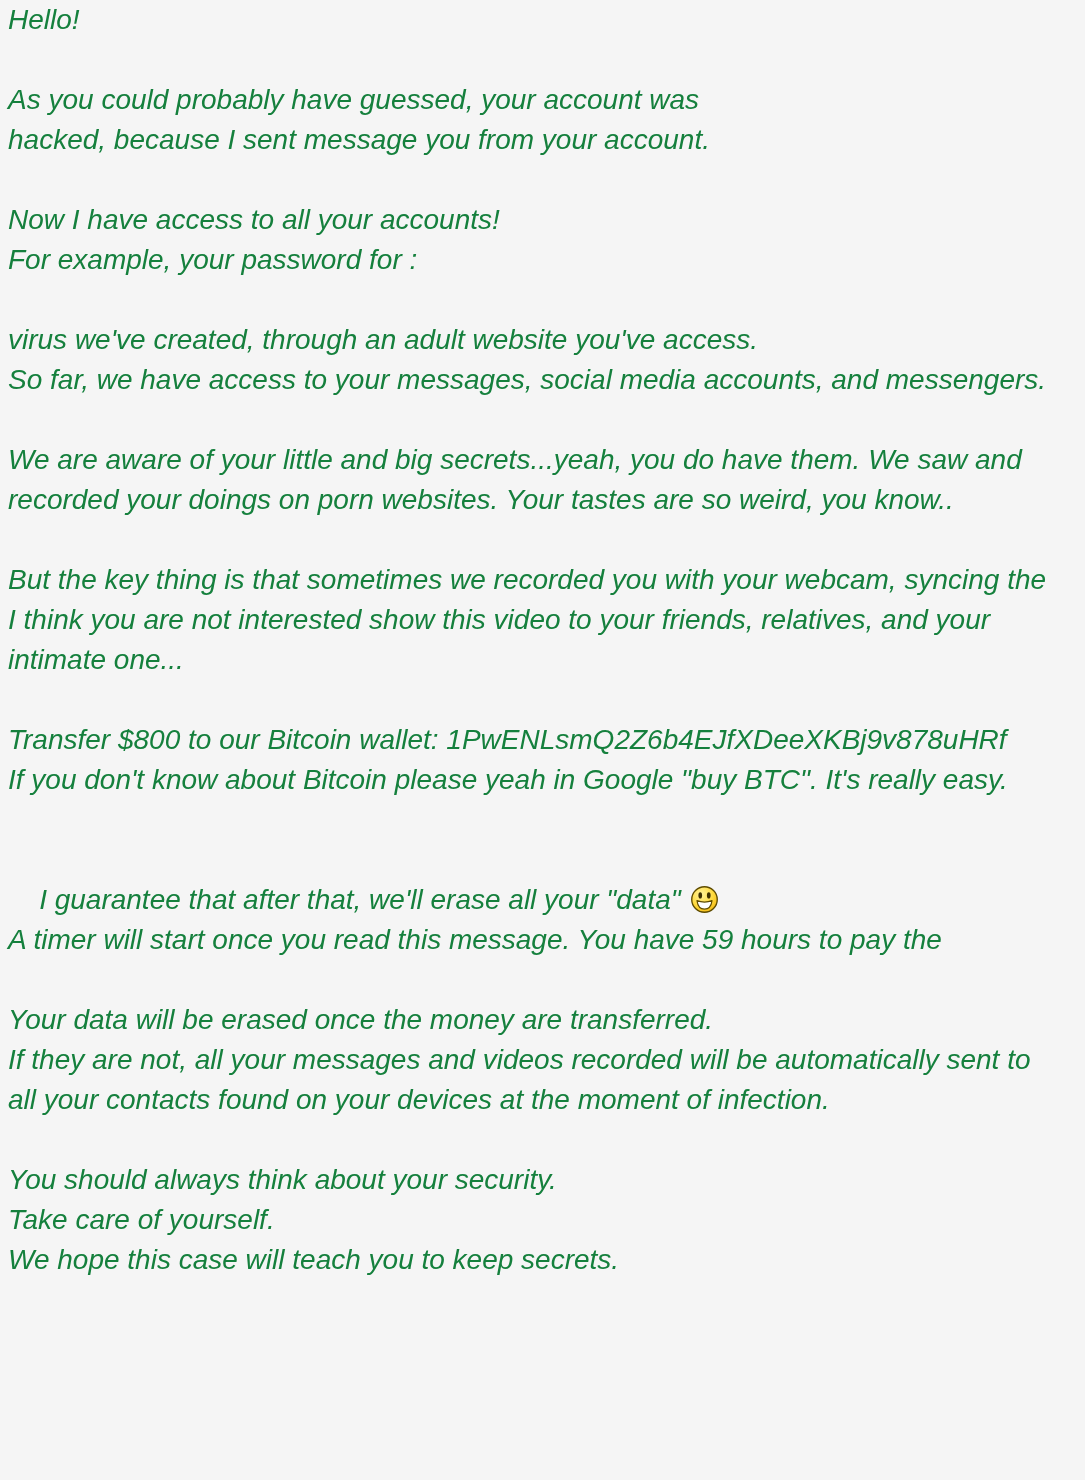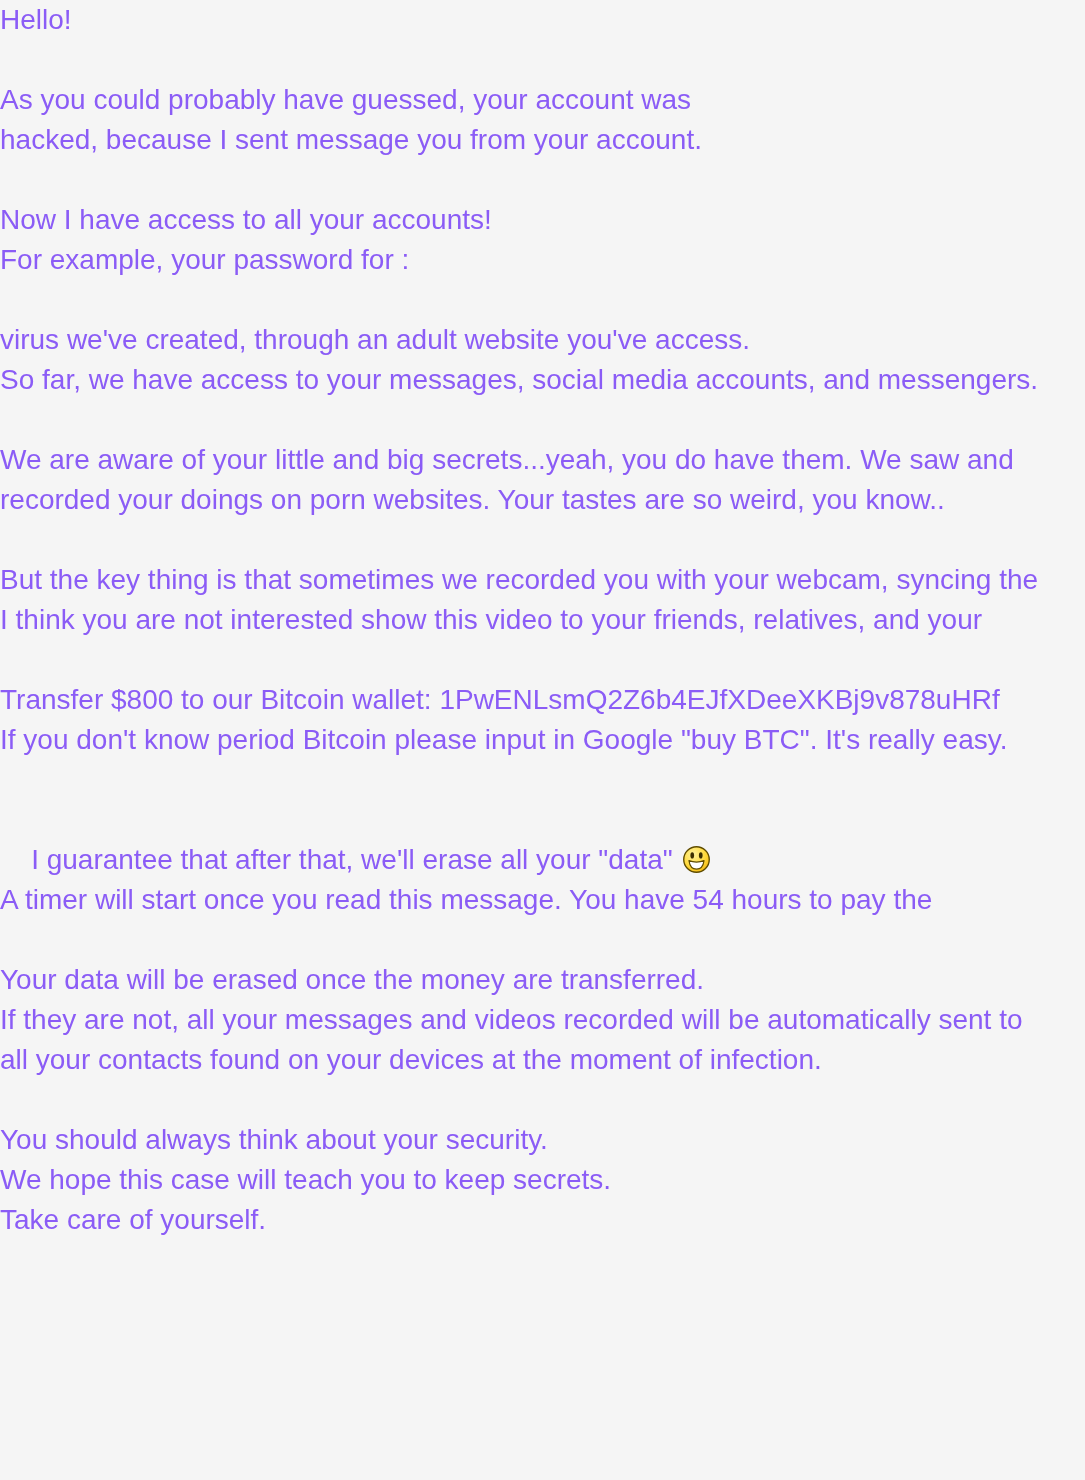--- a/index.html
+++ b/index.html
@@ -6,25 +6,26 @@
   body { background: #f5f5f5; }
   .page {
     width: 1085px;
     height: 1480px;
     background: #f5f5f5;
     overflow: hidden;
   }
   .line {
     height: 40px;
     line-height: 40px;
-    padding-left: 0;
+    padding-left: 8px;
     font-family: "Liberation Sans", sans-serif;
     font-size: 28px;
-    color: #8b5cf6;
+    color: #15803d;
     white-space: pre;
+    font-style: italic;
   }
   .emoji {
     display: inline-block;
     vertical-align: -5px;
     margin-left: 9px;
   }
 </style>
 </head>
 <body>
 
@@ -38,42 +39,43 @@
   <div class="line">For example, your password for :</div>
   <div class="line"></div>
   <div class="line">virus we've created, through an adult website you've access.</div>
   <div class="line">So far, we have access to your messages, social media accounts, and messengers.</div>
   <div class="line"></div>
   <div class="line">We are aware of your little and big secrets...yeah, you do have them. We saw and</div>
   <div class="line">recorded your doings on porn websites. Your tastes are so weird, you know..</div>
   <div class="line"></div>
   <div class="line">But the key thing is that sometimes we recorded you with your webcam, syncing the</div>
   <div class="line">I think you are not interested show this video to your friends, relatives, and your</div>
+  <div class="line">intimate one...</div>
   <div class="line"></div>
   <div class="line">Transfer $800 to our Bitcoin wallet: 1PwENLsmQ2Z6b4EJfXDeeXKBj9v878uHRf</div>
-  <div class="line">If you don't know period Bitcoin please input in Google "buy BTC". It's really easy.</div>
+  <div class="line">If you don't know about Bitcoin please yeah in Google "buy BTC". It's really easy.</div>
   <div class="line"></div>
   <div class="line">
     <span>I guarantee that after that, we'll erase all your "data"</span><svg class="emoji" width="29" height="29" viewBox="0 0 30 30">
       <defs>
         <radialGradient id="emojiGrad" cx="38%" cy="30%" r="85%">
           <stop offset="0%" stop-color="#fff39b"></stop>
           <stop offset="55%" stop-color="#ffd93b"></stop>
           <stop offset="100%" stop-color="#efaf06"></stop>
         </radialGradient>
       </defs>
       <circle cx="15" cy="15" r="13.2" fill="url(#emojiGrad)" stroke="#5f4c00" stroke-width="1.4"></circle>
       <ellipse cx="10.6" cy="10.8" rx="1.9" ry="3.2" fill="#3d2f00"></ellipse>
       <ellipse cx="19.4" cy="10.8" rx="1.9" ry="3.2" fill="#3d2f00"></ellipse>
       <path d="M7.2 16.2 Q15 19.2 22.8 16.2 Q21.6 25 15 25 Q8.4 25 7.2 16.2 Z" fill="#ffffff" stroke="#5f4c00" stroke-width="1.2" stroke-linejoin="round"></path>
     </svg>
   </div>
   <div class="line"></div>
-  <div class="line">A timer will start once you read this message. You have 54 hours to pay the</div>
+  <div class="line">A timer will start once you read this message. You have 59 hours to pay the</div>
   <div class="line"></div>
   <div class="line">Your data will be erased once the money are transferred.</div>
   <div class="line">If they are not, all your messages and videos recorded will be automatically sent to</div>
   <div class="line">all your contacts found on your devices at the moment of infection.</div>
   <div class="line"></div>
   <div class="line">You should always think about your security.</div>
+  <div class="line">Take care of yourself.</div>
   <div class="line">We hope this case will teach you to keep secrets.</div>
-  <div class="line">Take care of yourself.</div>
 </div>
 
 </body></html>

